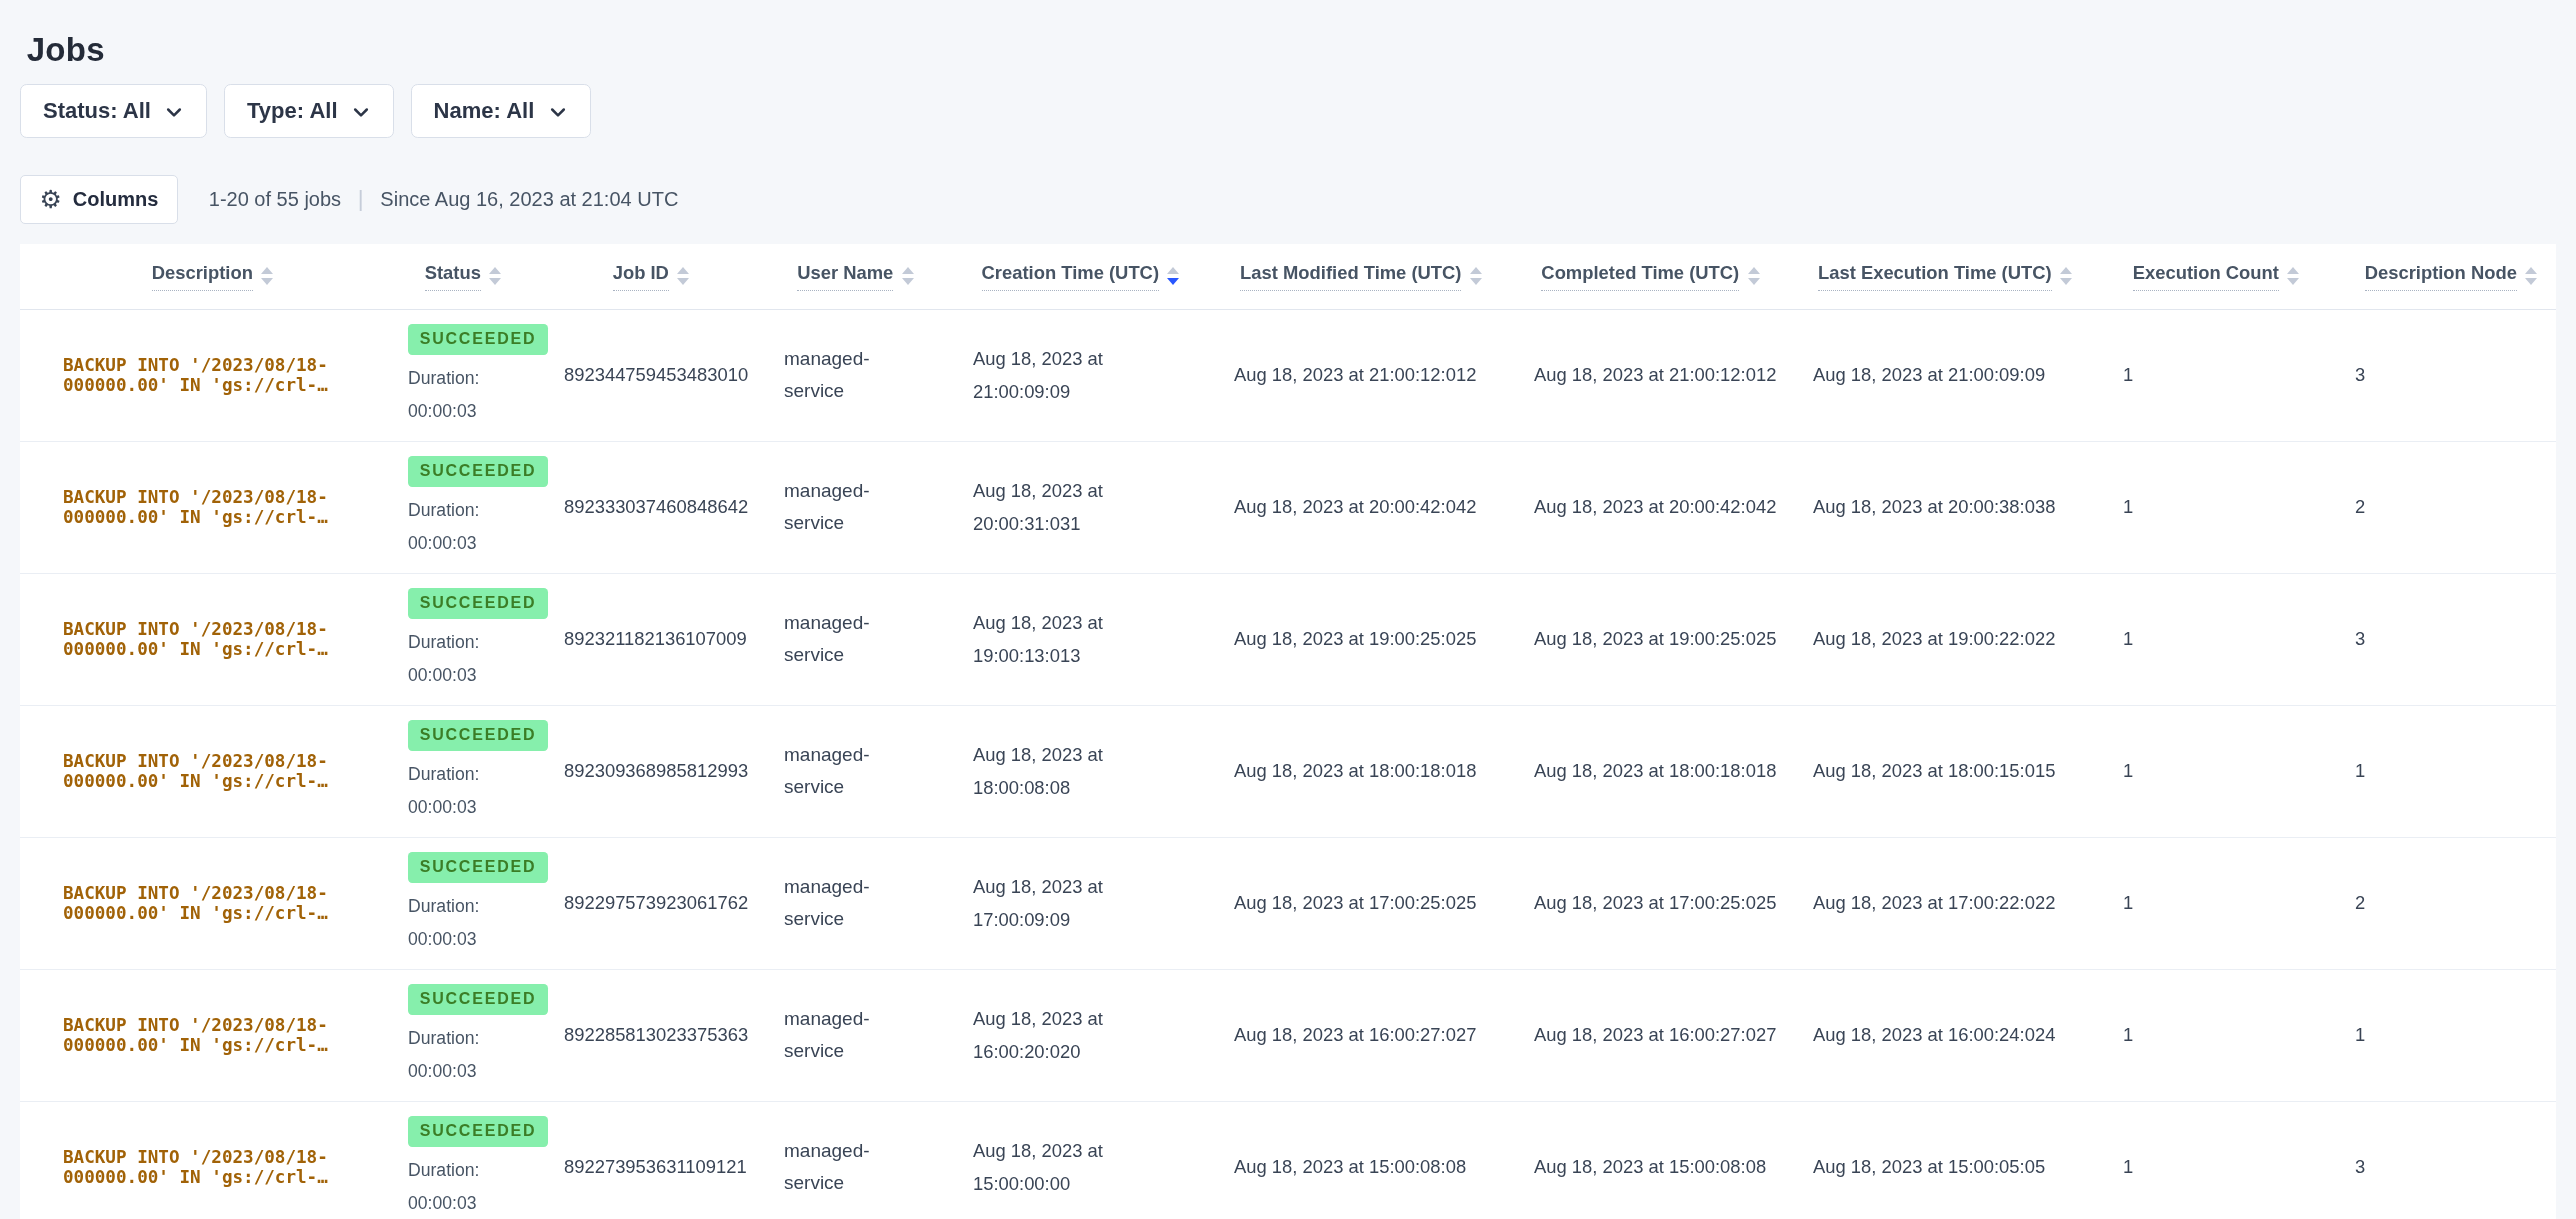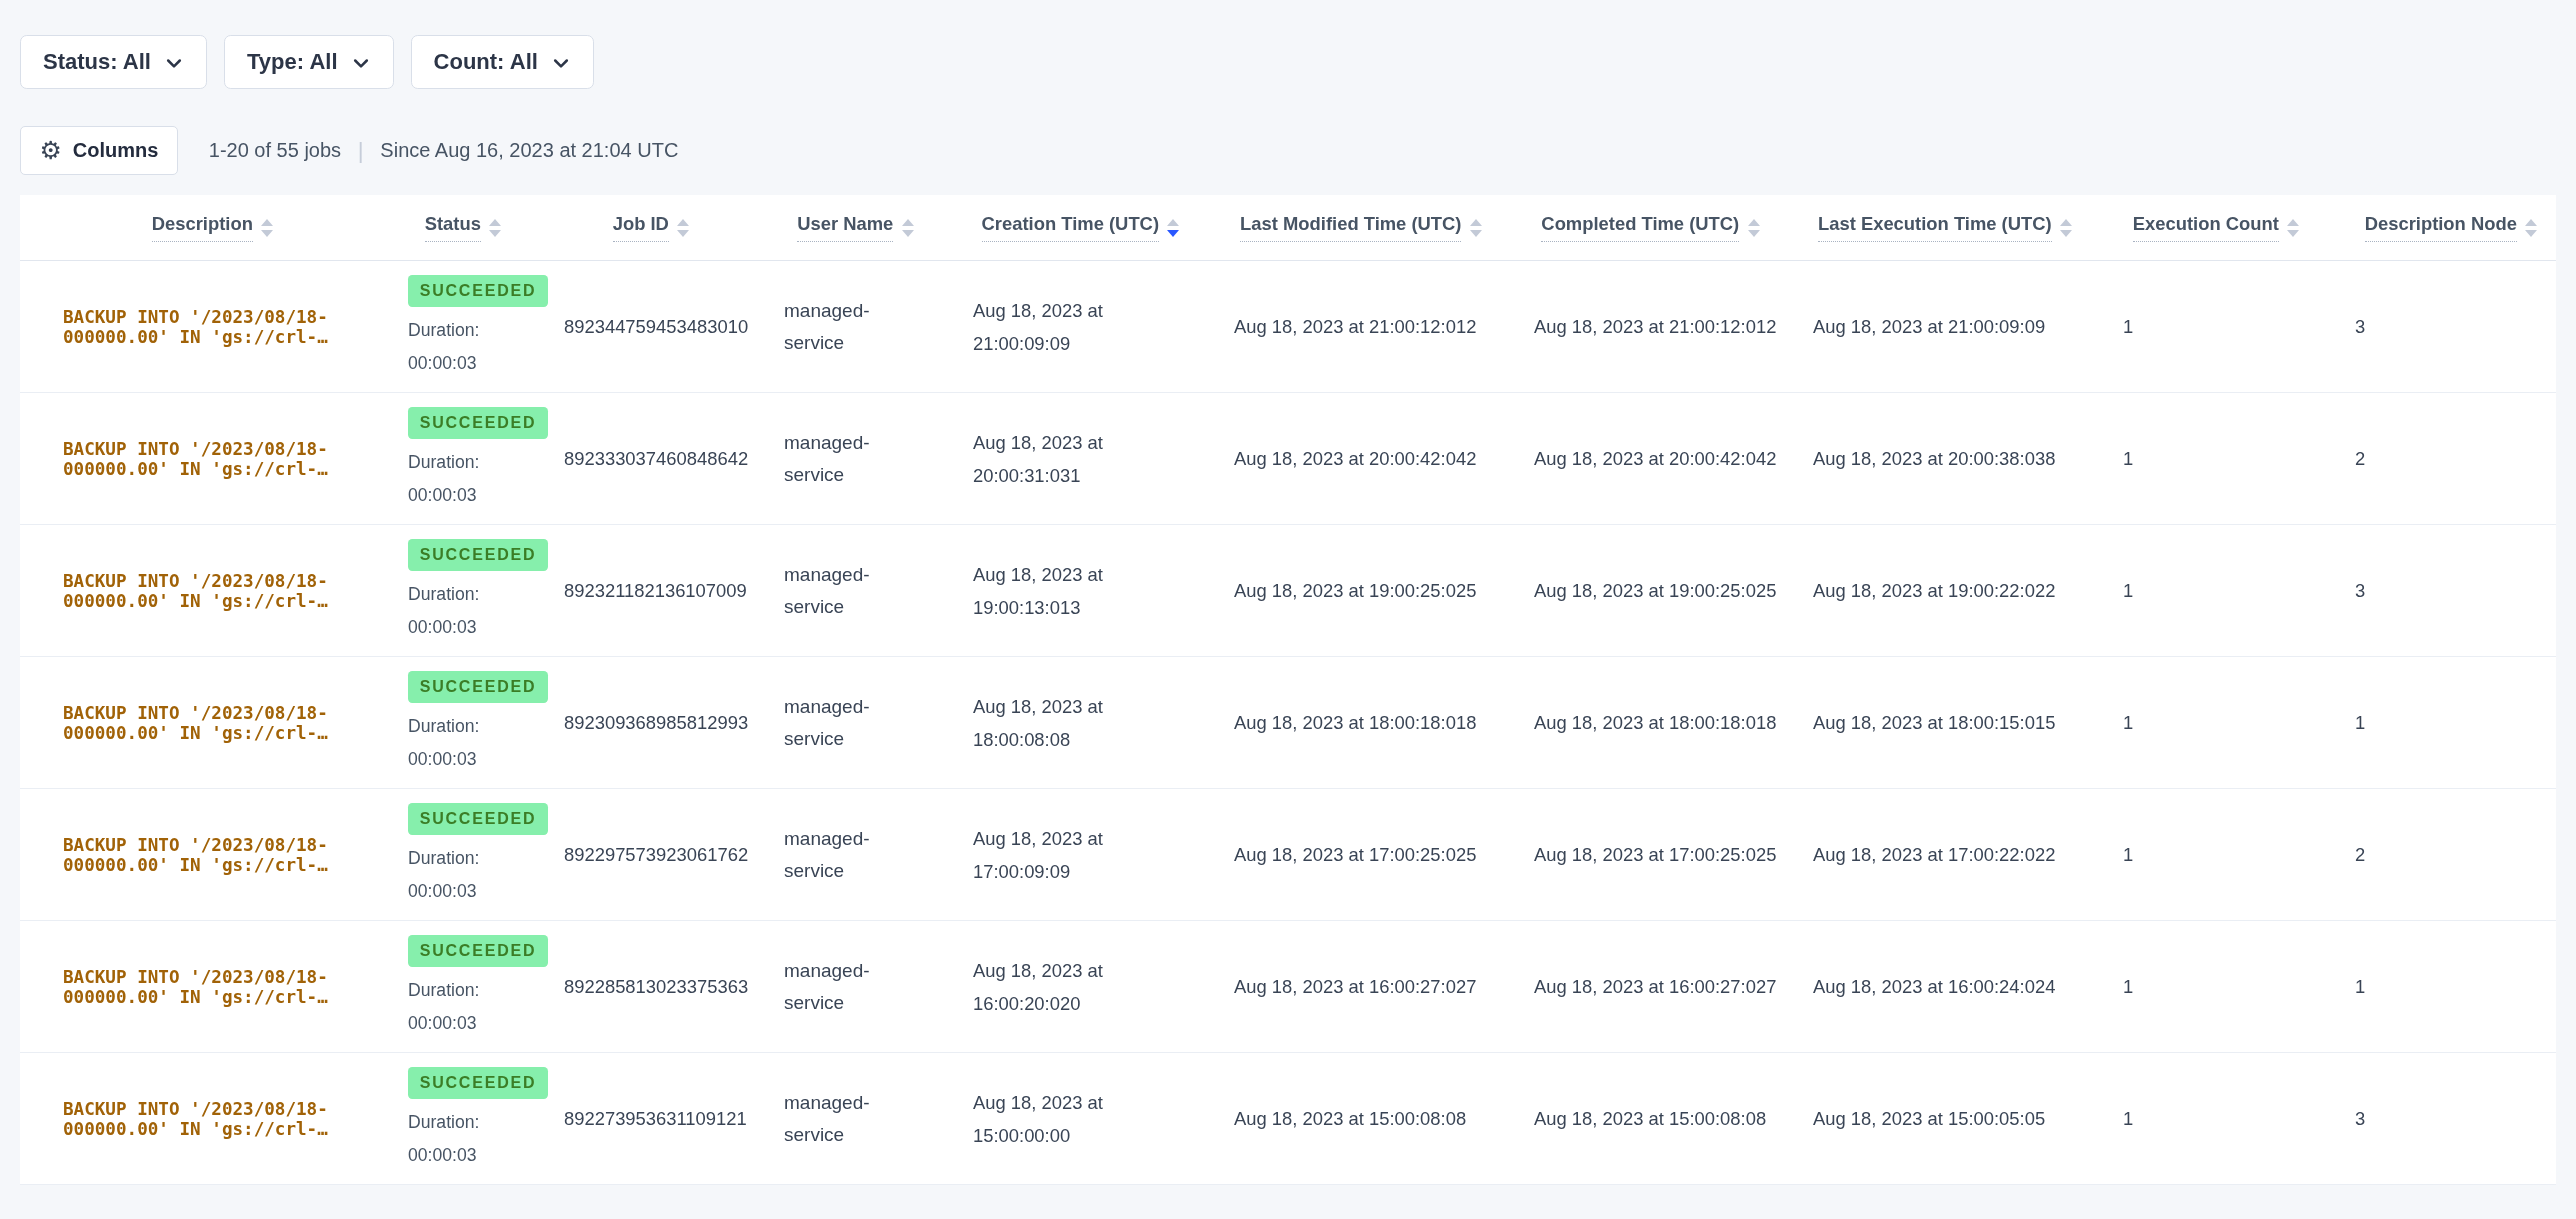--- a/index.html
+++ b/index.html
@@ -88,38 +88,39 @@
   .user{font-size:19px;line-height:32px;max-width:110px;color:#394455;}
   .ctime{font-size:18.4px;line-height:33px;max-width:149px;color:#394455;}
   .time{font-size:18.4px;color:#394455;white-space:nowrap;}
   .num{font-size:18.4px;color:#394455;}
 </style>
 </head>
 <body>
 
 <div class="page">
 
+  <h1 class="page-title">Jobs</h1>
 
   <div class="filters" id="filters">
   <button class="filter-btn">
     <span>Status: All</span>
     <svg class="chev" viewBox="0 0 24 24">
       <path d="M5 9l7 7 7-7" fill="none" stroke="currentColor" stroke-width="3" stroke-linecap="round" stroke-linejoin="round"></path>
     </svg>
   </button>
 
   <button class="filter-btn">
     <span>Type: All</span>
     <svg class="chev" viewBox="0 0 24 24">
       <path d="M5 9l7 7 7-7" fill="none" stroke="currentColor" stroke-width="3" stroke-linecap="round" stroke-linejoin="round"></path>
     </svg>
   </button>
 
   <button class="filter-btn">
-    <span>Count: All</span>
+    <span>Name: All</span>
     <svg class="chev" viewBox="0 0 24 24">
       <path d="M5 9l7 7 7-7" fill="none" stroke="currentColor" stroke-width="3" stroke-linecap="round" stroke-linejoin="round"></path>
     </svg>
   </button>
 </div>
 
   <div class="toolbar">
     <button class="columns-btn">
       <span class="gear">⚙</span>
       <span>Columns</span>

